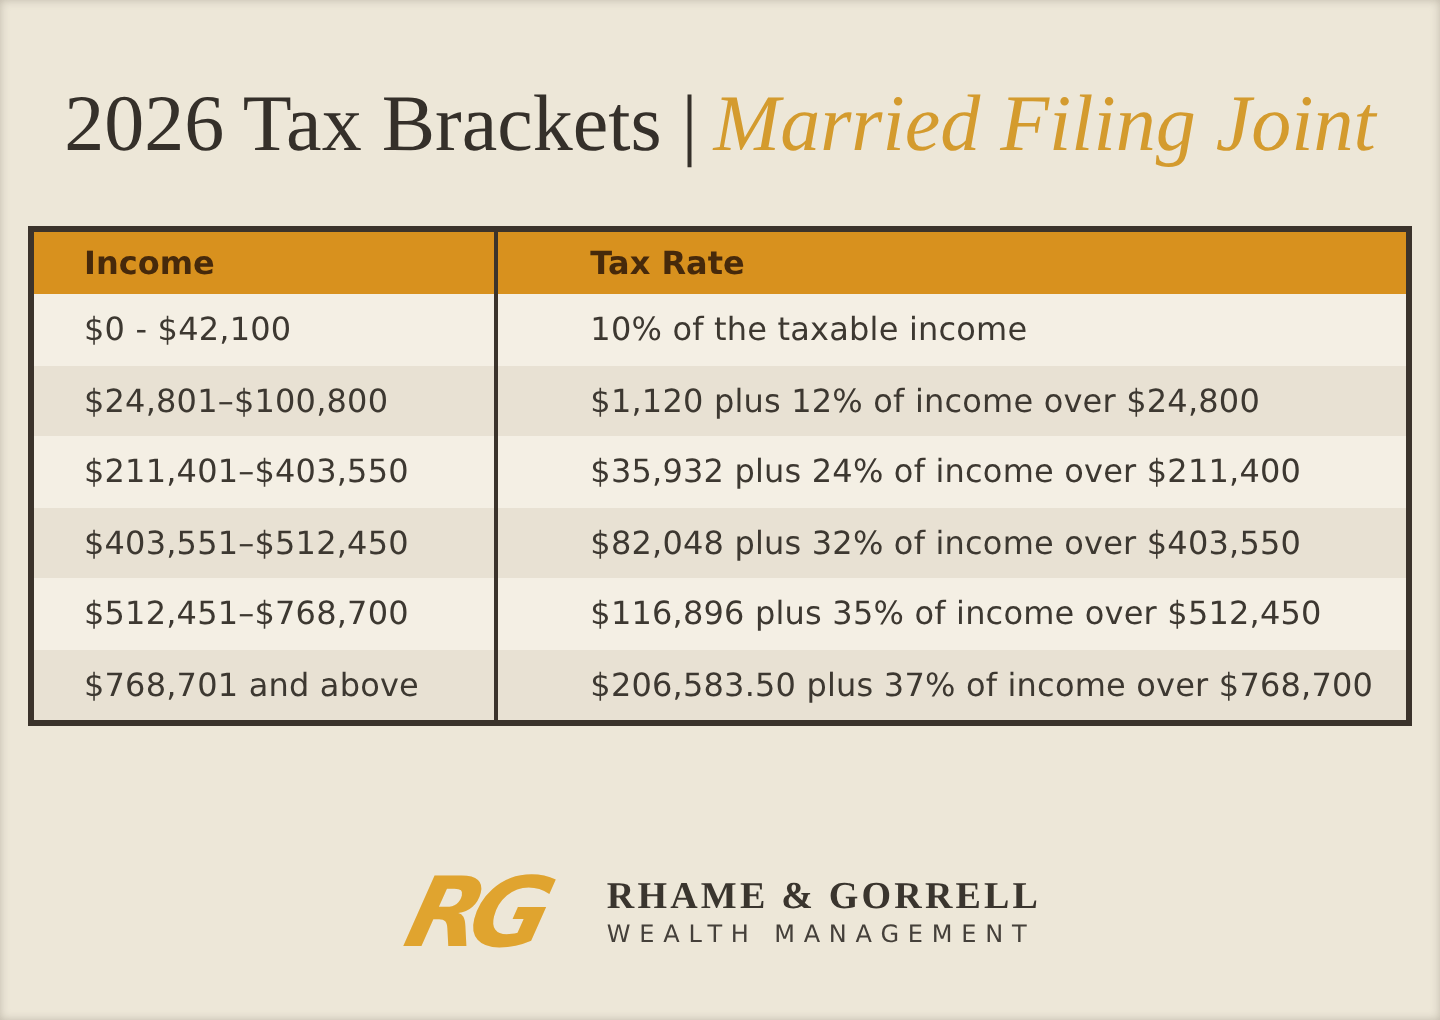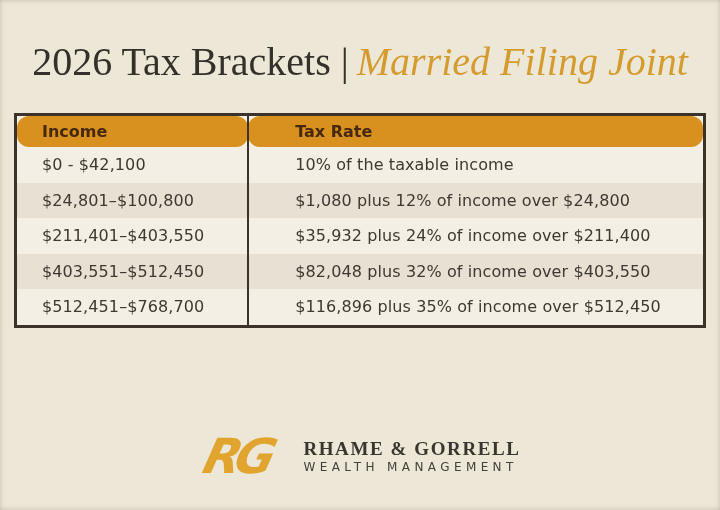--- a/index.html
+++ b/index.html
@@ -49,21 +49,20 @@
   }
   table.tax-table col.c-income { width: 33.7%; }
   table.tax-table th {
     background: #D8911E;
     color: #46290B;
     font-weight: bold;
     text-align: left;
     height: 31px;
     font-size: 16px;
     padding: 0;
-    border-radius: 12px;
   }
   table.tax-table th, table.tax-table td {
     vertical-align: middle;
   }
   table.tax-table th:first-child,
   table.tax-table td:first-child {
     padding-left: 25px;
   }
   table.tax-table th:last-child,
   table.tax-table td:last-child {
@@ -131,33 +130,37 @@
           <th>Tax Rate</th>
         </tr>
       </thead>
       <tbody>
           <tr>
             <td>$0 - $42,100</td>
             <td>10% of the taxable income</td>
           </tr>
           <tr>
             <td>$24,801–$100,800</td>
-            <td>$1,080 plus 12% of income over $24,800</td>
+            <td>$1,120 plus 12% of income over $24,800</td>
           </tr>
           <tr>
             <td>$211,401–$403,550</td>
             <td>$35,932 plus 24% of income over $211,400</td>
           </tr>
           <tr>
             <td>$403,551–$512,450</td>
             <td>$82,048 plus 32% of income over $403,550</td>
           </tr>
           <tr>
             <td>$512,451–$768,700</td>
             <td>$116,896 plus 35% of income over $512,450</td>
+          </tr>
+          <tr>
+            <td>$768,701 and above</td>
+            <td>$206,583.50 plus 37% of income over $768,700</td>
           </tr>
         </tbody>
     </table>
   </div>
 
   <div class="footer">
     <svg class="logo-mark" width="92" height="50" viewBox="0 0 110 60" aria-hidden="true">
       <g transform="skewX(-14) translate(14,0)" fill="#E0A42F" font-family="DejaVu Sans, sans-serif" font-weight="bold" font-style="italic">
         <text x="0" y="49" font-size="58" letter-spacing="-7">RG</text>
       </g>

